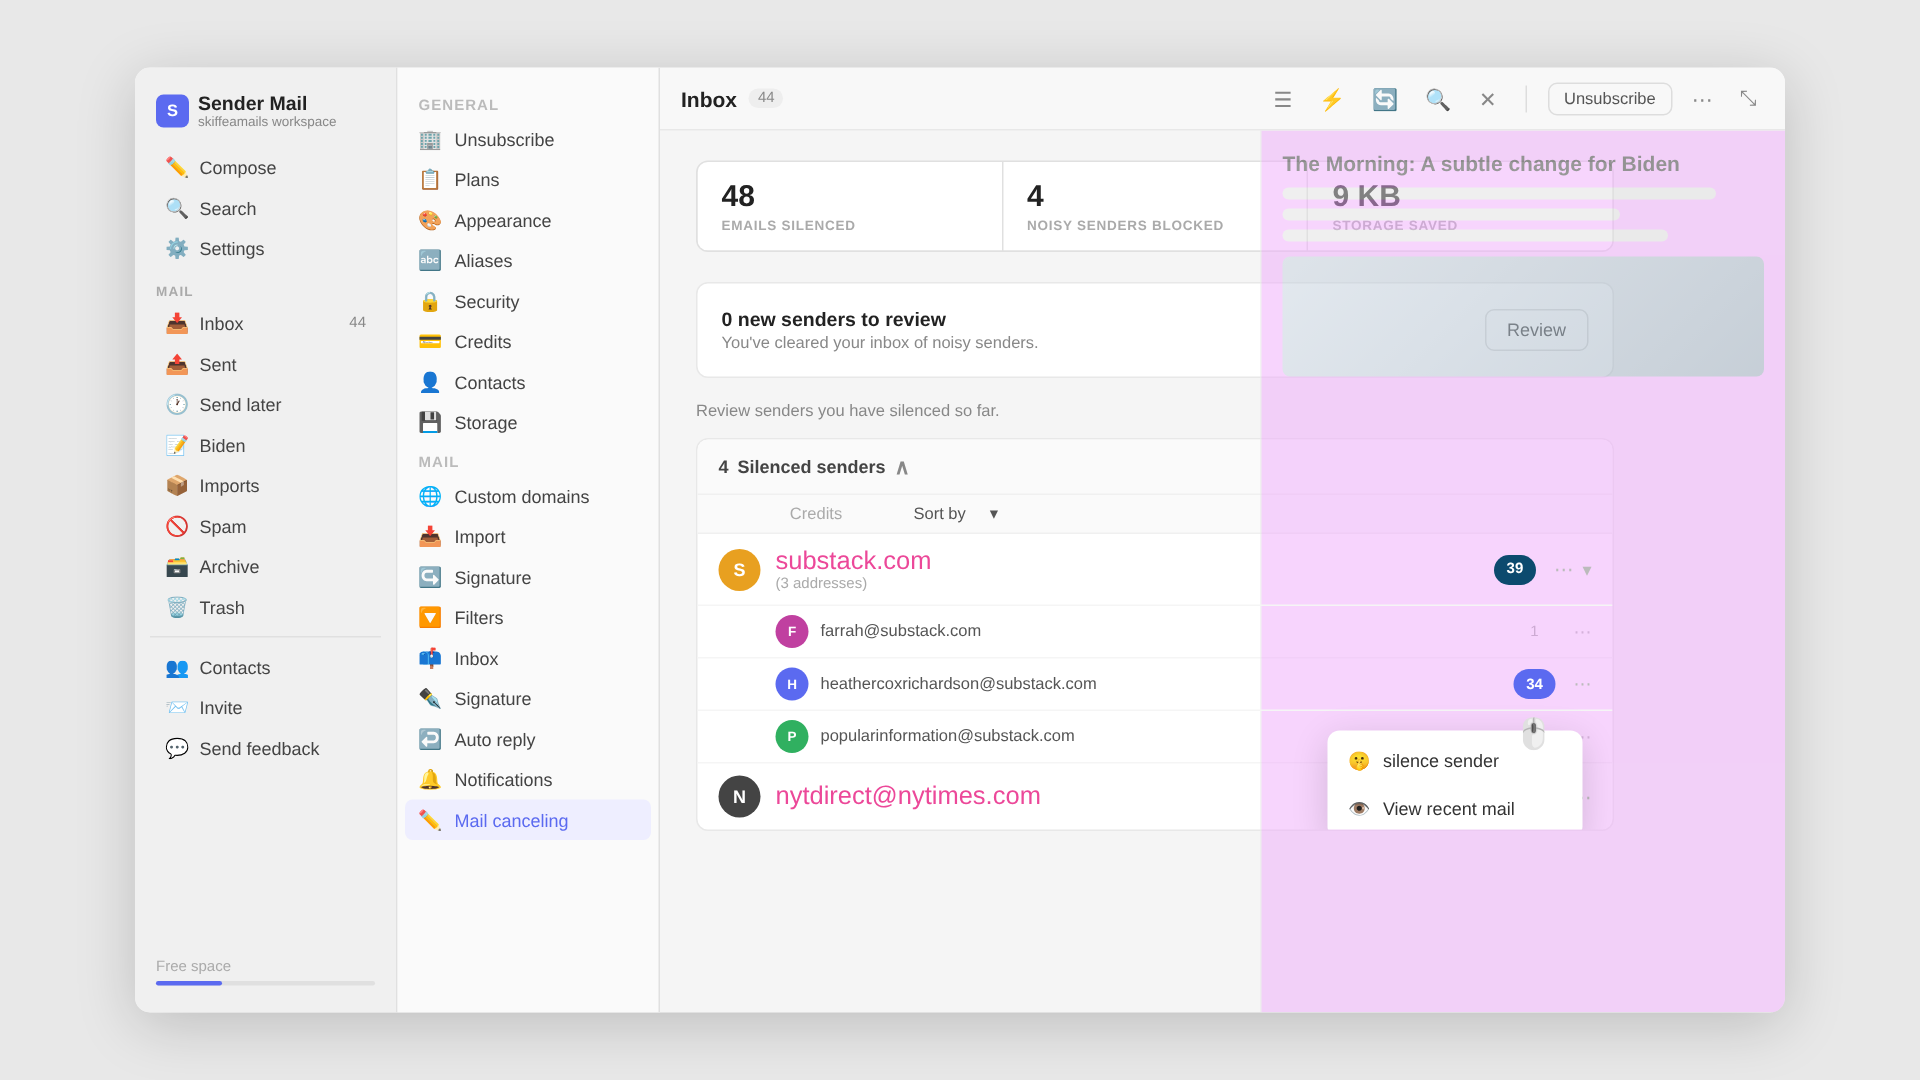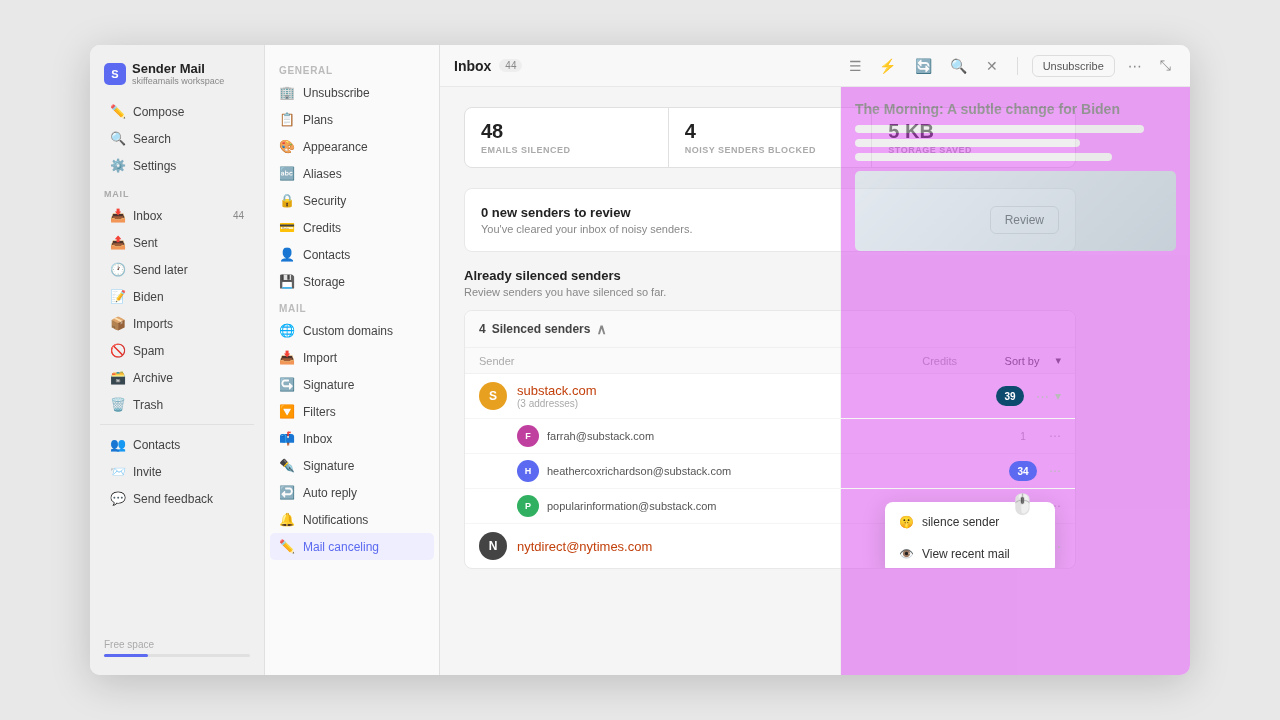--- a/index.html
+++ b/index.html
@@ -171,21 +171,21 @@
       font-size: 14px;
       padding: 3px 5px;
     }
     
     .email-bg {
       position: absolute;
       right: 0;
       top: 0;
       width: 350px;
       height: 100%;
-      background: #d946ef;
+      background: #f0abfc;
       border-left: 1px solid #e8e8e8;
       padding: 14px;
       opacity: 0.5;
       overflow: hidden;
     }
     .email-bg-title {
       font-size: 14px;
       font-weight: 600;
       color: #333;
       margin-bottom: 8px;
@@ -343,21 +343,21 @@
       display: flex;
       align-items: center;
       justify-content: center;
       font-size: 12px;
       font-weight: 600;
       color: #fff;
       margin-right: 10px;
       flex-shrink: 0;
     }
     .sender-info { flex: 1; }
-    .sender-name { font-size: 13px; color: #c2410c; }
+    .sender-name { font-size: 17px; color: #ec4899; }
     .sender-sub { font-size: 10px; color: #aaa; }
     .msg-badge {
       width: 28px;
       height: 20px;
       border-radius: 10px;
       display: flex;
       align-items: center;
       justify-content: center;
       font-size: 10px;
       font-weight: 700;
@@ -615,51 +615,49 @@
         <div class="stats-row">
           <div class="stat-cell">
             <div class="stat-number">48</div>
             <div class="stat-label">EMAILS SILENCED</div>
           </div>
           <div class="stat-cell">
             <div class="stat-number">4</div>
             <div class="stat-label">NOISY SENDERS BLOCKED</div>
           </div>
           <div class="stat-cell">
-            <div class="stat-number">5 KB</div>
+            <div class="stat-number">9 KB</div>
             <div class="stat-label">STORAGE SAVED</div>
           </div>
         </div>
 
         <div class="review-section">
           <div class="review-text">
             <h4>0 new senders to review</h4>
             <p>You've cleared your inbox of noisy senders.</p>
           </div>
           <button class="review-btn">Review</button>
         </div>
 
         <div class="silenced-section">
           <div class="silenced-header">
-            <h4>Already silenced senders</h4>
             <p>Review senders you have silenced so far.</p>
           </div>
 
           <div class="silenced-table">
 
             <div class="table-header-row">
               <button class="table-collapse-btn">
                 <span>4</span>
                 <span>Silenced senders</span>
                 <span class="table-collapse-icon">∧</span>
               </button>
             </div>
 
             <div class="col-headers">
-              <span class="col-sender">Sender</span>
               <span class="col-messages">Credits</span>
               <div class="col-sortby">
                 <span>Sort by</span>
                 <span>▾</span>
               </div>
             </div>
 
             <div class="sender-row">
               <div class="sender-avatar" style="background:#e8a020;">
                 <span>S</span>

